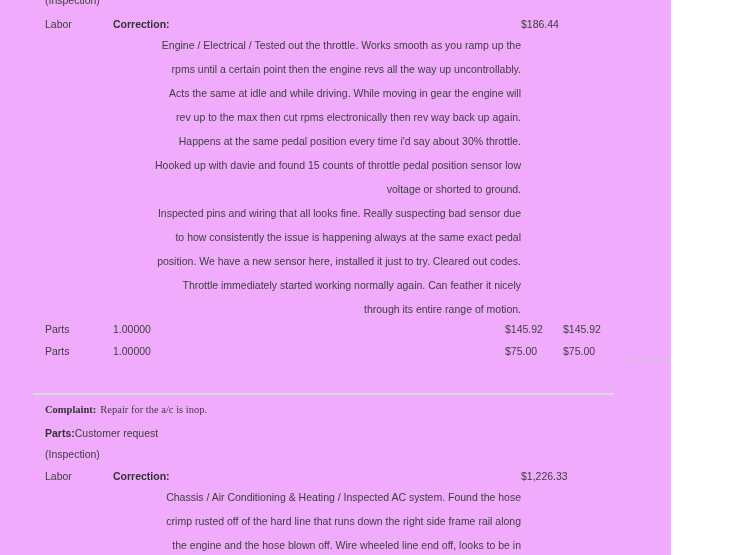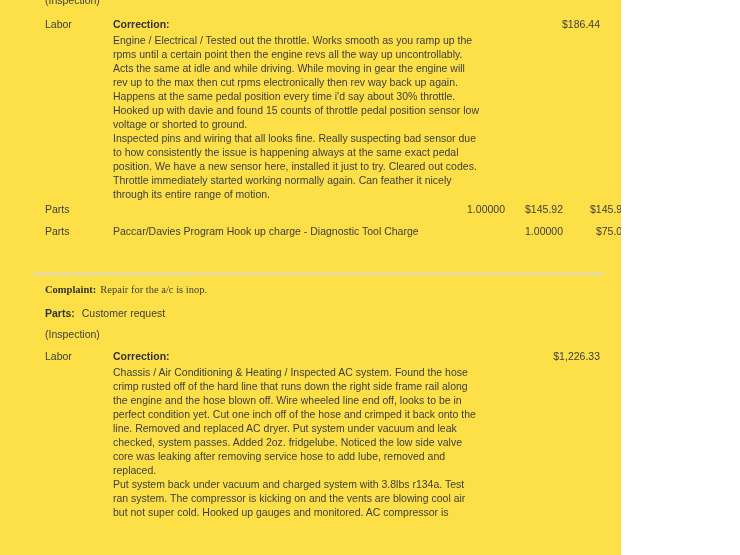--- a/index.html
+++ b/index.html
@@ -1,43 +1,43 @@
 <!DOCTYPE html>
 <html><head>
 <meta charset="utf-8">
 <style>
   html, body { margin: 0; padding: 0; background: #fff; }
   .page {
     position: relative;
-    width: 621px;
+    width: 671px;
     height: 555px;
     box-sizing: border-box;
-    padding: 0 21px 0 45px;
+    padding: 0 60px 0 45px;
     overflow: hidden;
-    background: #fde047;
+    background: #f0abfc;
     font-family: "Liberation Sans", sans-serif;
     font-size: 10.5px;
     line-height: 16.4px;
     color: #3e3e3e;
   }
   .bold { font-weight: 700; color: #333333; }
   .row { display: grid; }
   .labor-grid { grid-template-columns: 68px 1fr 90px; }
   .parts-grid { grid-template-columns: 68px 392px 58px 65px 69px; }
-  .num { text-align: right; }
-  .desc-body { white-space: pre-line; line-height: 14px; }
+  .num { text-align: left; }
+  .desc-body { white-space: pre-line; line-height: 24px; text-align: right; }
   .insp-top { margin-top: -8px; }
   .labor1 { margin-top: 8px; }
   .parts2 { margin-top: 5.5px; }
   .subrule { height: 1px; background: #c9c9c9; width: 67px; margin: 1px 0 0 585px; }
   .subtotal-row { margin-top: 4px; gap: 36px; }
   .divider { height: 2px; background: #d9d9d9; margin: 11px -3px 0 -12px; }
   .complaint-line { margin-top: 7px; font-family: Liberation Serif, serif; }
   .cause-line { margin-top: 7px; }
-  .cause-line .value { margin-left: 7px; }
+  .cause-line .value { }
   .complaint-line .value { margin-left: 4px; }
   .insp2 { margin-top: 5px; }
   .labor2 { margin-top: 5.5px; }
 </style>
 </head>
 <body>
 
 <div class="page">
 
   <div class="insp-top">(Inspection)</div>
@@ -64,21 +64,20 @@
 
   <div class="row parts-grid">
     <div>Parts</div>
     <div class="num">1.00000</div>
     <div class="num">$145.92</div>
     <div class="num">$145.92</div>
   </div>
 
   <div class="row parts-grid parts2">
     <div>Parts</div>
-    <div>Paccar/Davies Program Hook up charge - Diagnostic Tool Charge</div>
     <div class="num">1.00000</div>
     <div class="num">$75.00</div>
     <div class="num">$75.00</div>
   </div>
 
   <div class="subrule"></div>
 
   <div class="row parts-grid subtotal-row">
     <div></div>
     <div></div>

